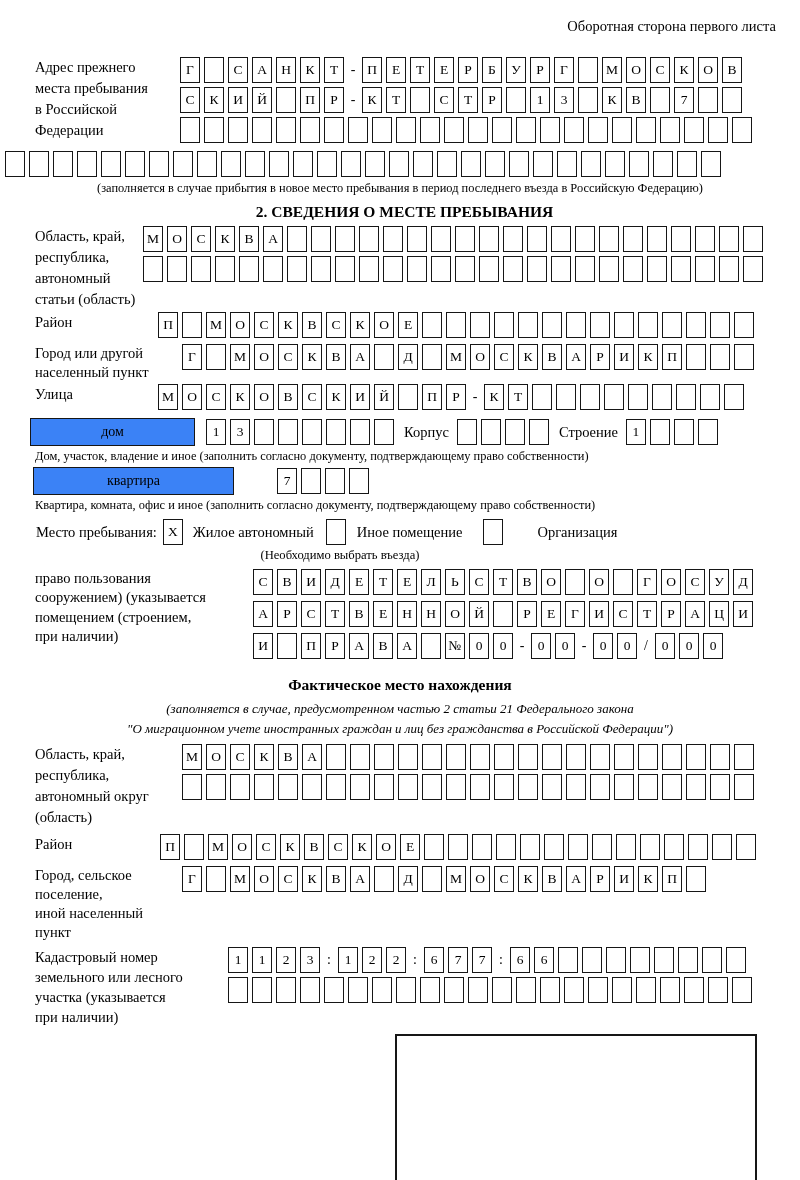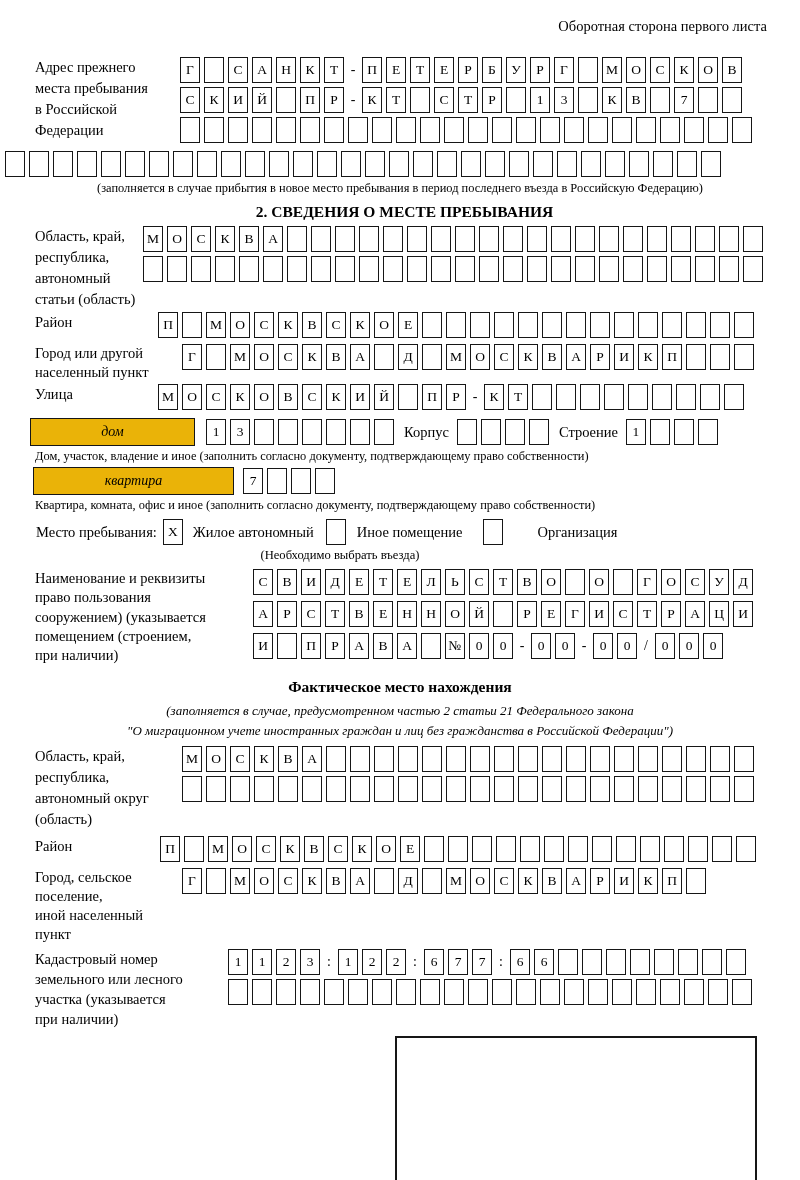--- a/index.html
+++ b/index.html
@@ -1,21 +1,21 @@
 <!DOCTYPE html>
 <html><head>
 <meta charset="utf-8">
 <style>
   html,body{margin:0;padding:0;}
   body{
     width:800px;height:1180px;background:#ffffff;color:#000;
     font-family:"Liberation Serif","DejaVu Serif",serif;
     font-size:14.5px;overflow:hidden;
   }
-  .top-header{padding:18px 33px 0 0;text-align:right;font-size:14.5px;}
+  .top-header{padding:18px 24px 0 0;text-align:right;font-size:14.5px;}
 
   
   .cellrow{display:flex;align-items:center;height:26px;margin-bottom:4px;white-space:nowrap;}
   .cell{
     box-sizing:border-box;width:20px;height:26px;margin-right:4px;
     border:1.6px solid #161616;display:inline-flex;align-items:center;justify-content:center;
     font-size:13.5px;flex:0 0 auto;background:#fff;
   }
   .sep{
     box-sizing:border-box;width:10px;height:26px;margin-right:4px;border:none;
@@ -30,21 +30,21 @@
   .rows{flex:1 1 auto;}
 
   .full-cellrow{margin-left:5px;margin-top:4px;}
   .note-c{text-align:center;font-size:12.4px;margin-top:3px;}
   .note-l{margin-left:35px;font-size:12.4px;margin-top:3px;}
   .h2title{text-align:center;font-weight:bold;font-size:15.5px;margin-top:7px;padding-left:9px;}
 
   .domrow{display:flex;align-items:center;margin-left:30px;margin-top:4px;}
   .widebox{
     box-sizing:border-box;border:1.6px solid #161616;height:28px;
-    display:flex;align-items:center;justify-content:center;font-size:14px;flex:0 0 auto;background:#eab308;font-style:italic;
+    display:flex;align-items:center;justify-content:center;font-size:14px;flex:0 0 auto;background:#3b82f6;
   }
   .wb-dom{width:165px;margin-right:11px;}
   .wb-kv{width:201px;margin-right:9px;}
   .inlinelabel{margin:0 8px 0 6px;flex:0 0 auto;}
 
   .mestorow{display:flex;align-items:center;margin-left:36px;margin-top:6px;}
   .mestorow .cbox{
     box-sizing:border-box;width:20px;height:26px;border:1.6px solid #161616;
     display:inline-flex;align-items:center;justify-content:center;font-size:13.5px;flex:0 0 auto;background:#fff;
   }
@@ -380,21 +380,21 @@
   <span class="inlinelabel">Строение</span>
   <div class="cellrow" style="margin-bottom:0;">
       <span class="cell">1</span>
       <span class="cell"></span>
       <span class="cell"></span>
       <span class="cell"></span>
     </div>
 </div>
 <div class="note-l">Дом, участок, владение и иное (заполнить согласно документу, подтверждающему право собственности)</div>
 
-<div class="domrow" style="margin-left:33px;margin-top:3px;">
+<div class="domrow" style="margin-left:33px;margin-top:3px;gap:34px;">
   <div class="widebox wb-kv">
       <span>квартира</span>
     </div>
   <div class="cellrow" style="margin-bottom:0;">
       <span class="cell">7</span>
       <span class="cell"></span>
       <span class="cell"></span>
       <span class="cell"></span>
     </div>
 </div>
@@ -406,21 +406,20 @@
   <span style="margin-left:10px;">Жилое автономный</span>
   <span class="cbox" style="margin-left:12px;"></span>
   <span style="margin-left:11px;">Иное помещение</span>
   <span class="cbox" style="margin-left:21px;"></span>
   <span style="margin-left:34px;">Организация</span>
 </div>
 <div class="mnote">(Необходимо выбрать въезда)</div>
 
 <div class="field mt6">
   <div class="flabel w253">
-    <div>Наименование и реквизиты</div>
     <div>право пользования</div>
     <div>сооружением) (указывается</div>
     <div>помещением (строением,</div>
     <div>при наличии)</div>
   </div>
   <div class="rows">
     <div class="cellrow" style="margin-bottom:6px;">
         <span class="cell">С</span>
         <span class="cell">В</span>
         <span class="cell">И</span>

